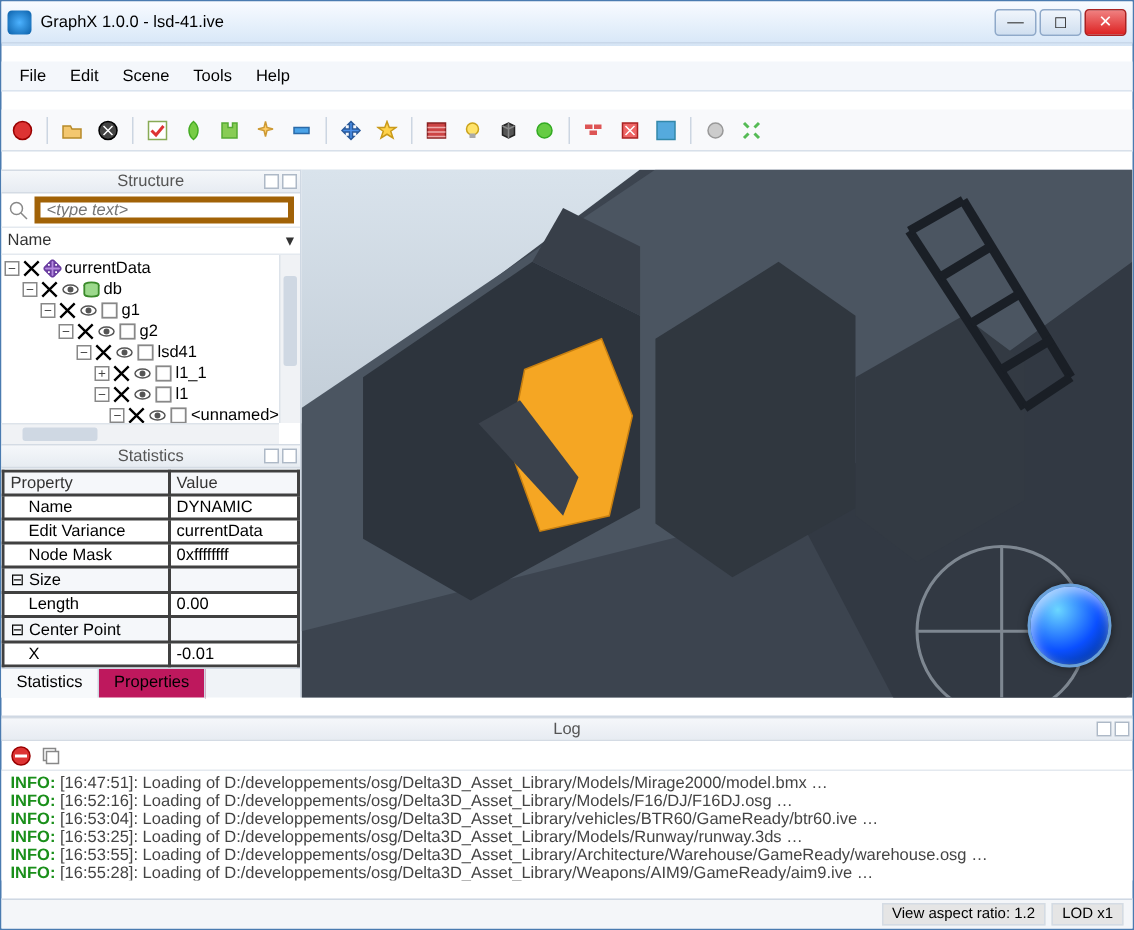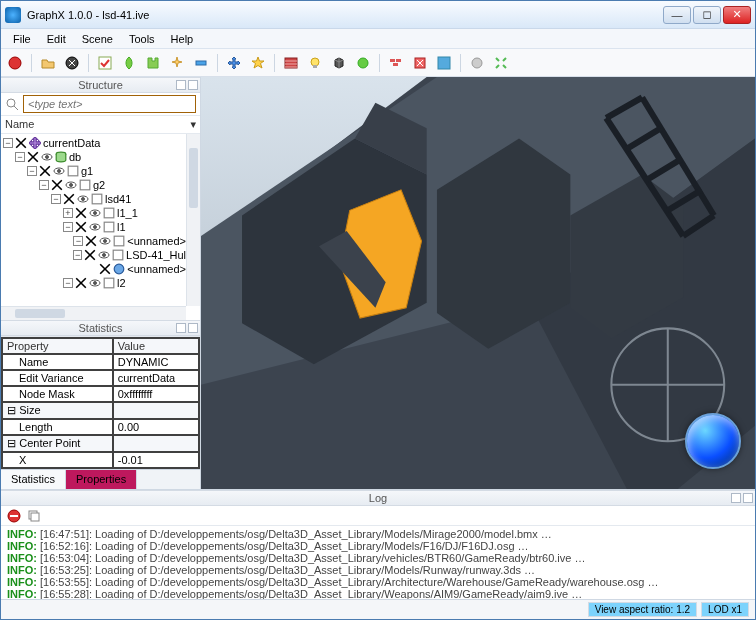--- a/index.html
+++ b/index.html
@@ -1,36 +1,36 @@
 <!DOCTYPE html>
 <html><head>
 <meta charset="utf-8">
 <style>
 * { box-sizing: border-box; margin: 0; padding: 0; font-family: "Segoe UI", Tahoma, sans-serif; font-size: 11px; }
 html, body { width: 756px; height: 620px; overflow: hidden; background: #fff; }
-.window { width: 756px; height: 620px; border: 1px solid #4a7bb0; display: flex; flex-direction: column; background: linear-gradient(#eaf2fb,#d6e5f5 30px,#fff 30px); }
+.window { width: 756px; height: 620px; border: 1px solid #4a7bb0; display: flex; flex-direction: column; background: linear-gradient(#eaf2fb,#d6e5f5 30px,#fff 30px); gap: 12px; }
 .titlebar { height: 28px; display: flex; align-items: center; padding: 0 4px; background: linear-gradient(#f8fbff,#d9e8f8); border-bottom: 1px solid #c9d8ea; }
 .titlebar .app-icon { width: 16px; height: 16px; margin-right: 6px; background: radial-gradient(circle,#4cb2ff,#0a5fa8); border-radius: 3px; }
 .titlebar .title { flex: 1; color: #000; }
 .win-buttons { display: flex; gap: 2px; }
 .win-btn { width: 28px; height: 18px; border: 1px solid #8fa9c9; border-radius: 3px; background: linear-gradient(#f0f5fb,#d0dff0); display: flex; align-items: center; justify-content: center; color: #333; }
 .win-btn.close { background: linear-gradient(#f08080,#d22); color: #fff; border-color: #a22; }
 .menubar { height: 20px; display: flex; align-items: center; padding: 0 4px; background: #f4f7fb; border-bottom: 1px solid #dbe4ef; }
 .menubar .menu-item { padding: 2px 8px; }
 .toolbar { height: 28px; display: flex; align-items: center; gap: 4px; padding: 2px 4px; background: #f8f9fb; border-bottom: 1px solid #d8e0ea; }
 .tbtn { width: 20px; height: 20px; border: 1px solid transparent; border-radius: 3px; display: flex; align-items: center; justify-content: center; }
 .tsep { width: 1px; height: 18px; background: #ccd6e2; margin: 0 2px; }
 .icon { width: 14px; height: 14px; display: inline-block; }
 .main { flex: 1; display: flex; min-height: 0; }
 .left-pane { width: 200px; border-right: 1px solid #cfd8e3; display: flex; flex-direction: column; background: #fff; }
 .dock-header { height: 16px; background: linear-gradient(#f5f7fa,#e7ecf2); border-top: 1px solid #d4dbe4; border-bottom: 1px solid #d4dbe4; display: flex; align-items: center; justify-content: center; position: relative; font-size: 10px; color: #555; }
 .dock-header .dock-ctrls { position: absolute; right: 2px; display: flex; gap: 2px; }
 .dock-ctrl { width: 10px; height: 10px; border: 1px solid #aeb9c7; background: #fff; }
 .search-row { display: flex; align-items: center; padding: 2px 4px; gap: 4px; border-bottom: 1px solid #e4e9ef; }
-.search-input { flex: 1; height: 18px; border: 1px solid #a16207; padding: 1px 4px; color: #999; font-style: italic; }
+.search-input { flex: 1; height: 18px; border: 4px solid #a16207; padding: 1px 4px; color: #999; font-style: italic; }
 .tree-header { padding: 2px 4px; border-bottom: 1px solid #e4e9ef; color: #333; display:flex; justify-content:space-between; }
 .tree-wrap { flex: 1; overflow: hidden; position: relative; }
 .tree-scroll { position:absolute; inset:0 14px 14px 0; overflow:hidden; }
 .tree { padding: 2px 0; line-height: 14px; }
 .tree-row { display: flex; align-items: center; height: 14px; white-space: nowrap; }
 .tree-row .tw { width: 10px; height: 10px; border: 1px solid #888; display: inline-flex; align-items: center; justify-content: center; font-size: 9px; color: #444; margin-right: 2px; background: #fff; }
 .tree-row .nic { width: 12px; height: 12px; margin-right: 2px; display:inline-block; }
 .tree-row .lbl { color: #000; }
 .scroll-v { position: absolute; right: 0; top: 0; bottom: 14px; width: 14px; background: #f0f2f5; border-left: 1px solid #dde3ea; }
 .scroll-h { position: absolute; left: 0; right: 14px; bottom: 0; height: 14px; background: #f0f2f5; border-top: 1px solid #dde3ea; }
@@ -47,21 +47,21 @@
 .viewport { flex: 1; position: relative; background: linear-gradient(#d9e3ec,#a9b5c1); overflow: hidden; }
 .ship-render { position:absolute; inset:0; }
 .nav-ball { position: absolute; right: 14px; bottom: 20px; width: 56px; height: 56px; border-radius: 50%; background: radial-gradient(circle at 35% 30%, #6bd7ff, #0a4fff 55%, #002a66); box-shadow: 0 0 6px rgba(0,0,0,0.5), inset 2px 4px 8px rgba(255,255,255,0.6); border: 2px solid #6aa0d8; }
 .log-panel { height: 110px; border-top: 1px solid #cfd8e3; display: flex; flex-direction: column; }
 .log-tools { height: 20px; display: flex; align-items: center; gap: 6px; padding: 2px 6px; border-bottom: 1px solid #e4e9ef; }
 .log-body { flex: 1; overflow: hidden; padding: 2px 6px; background: #fff; line-height: 12px; font-size: 10px; }
 .log-line { white-space: nowrap; }
 .log-line .lvl { color: #1a8f1a; font-weight: bold; }
 .log-line .msg { color: #444; }
 .statusbar { height: 20px; border-top: 1px solid #cfd8e3; background: #f4f6f9; display: flex; align-items: center; justify-content: flex-end; padding: 0 6px; }
-.status-cell { border: 1px solid #d4dbe4; padding: 1px 6px; margin-left: 4px; background: #7dd3fc; font-size: 10px; }
+.status-cell { border: 1px solid #d4dbe4; padding: 1px 6px; margin-left: 4px; background: #e5e5e5; font-size: 10px; }
 svg.nic-geom { fill:#6aa7e6; stroke:#2a5a9a; }
 svg.nic-group { fill:#fff; stroke:#888; }
 svg.nic-xform { fill:#b58adf; stroke:#6a3da0; }
 svg.nic-db { fill:#9cd98c; stroke:#3a8a2a; }
 svg.nic-cross { stroke:#000; stroke-width:1.3; }
 svg.nic-eye { stroke:#555; fill:#fff; }
 .ind { display:inline-block; }
 </style>
 </head>
 <body>

